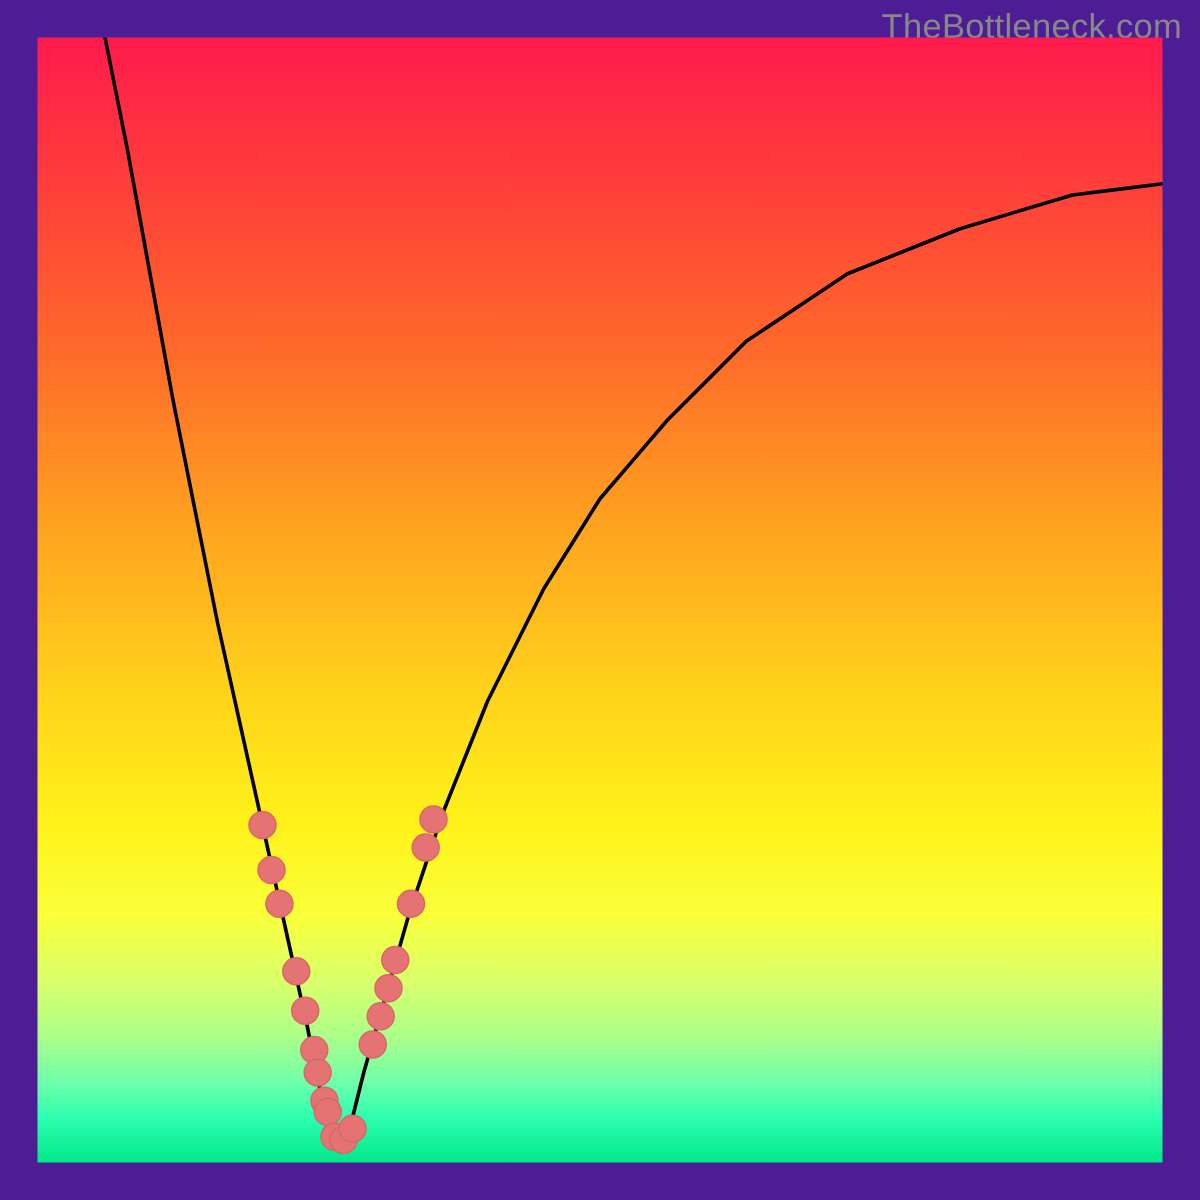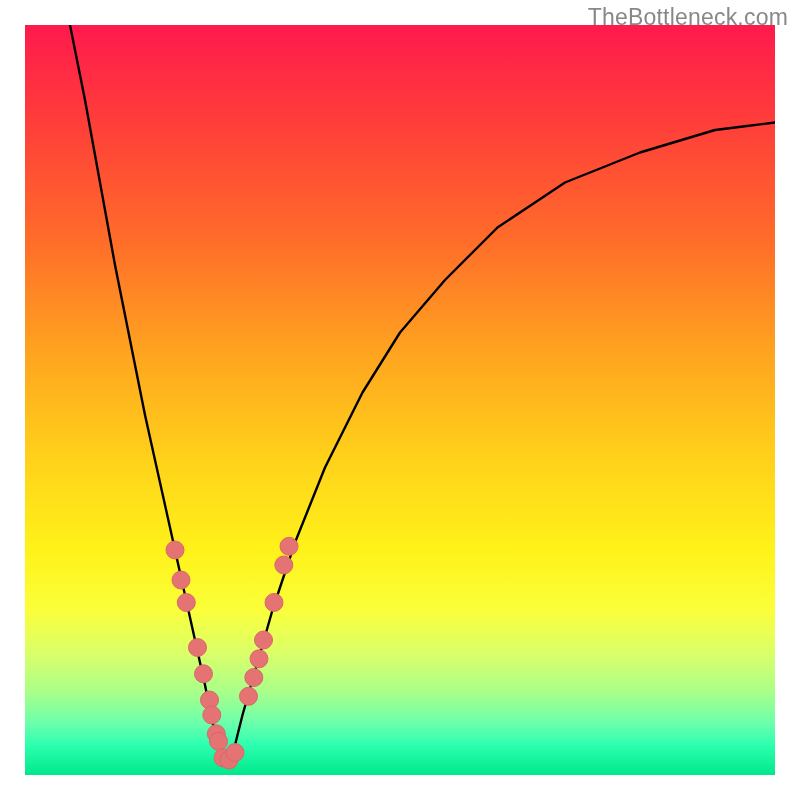--- a/index.html
+++ b/index.html
@@ -10,21 +10,21 @@
     overflow: hidden;
     background: #000;
     font-family: Arial, Helvetica, sans-serif;
   }
   .frame {
     position: absolute;
     top: 0;
     left: 0;
     width: 800px;
     height: 800px;
-    background: #ffffff;
+    background: #4c1d95;
   }
   .plot-area {
     position: absolute;
     top: 25px;
     left: 25px;
     width: 750px;
     height: 750px;
     background: linear-gradient(
       to bottom,
       #ff1a4d 0%,

